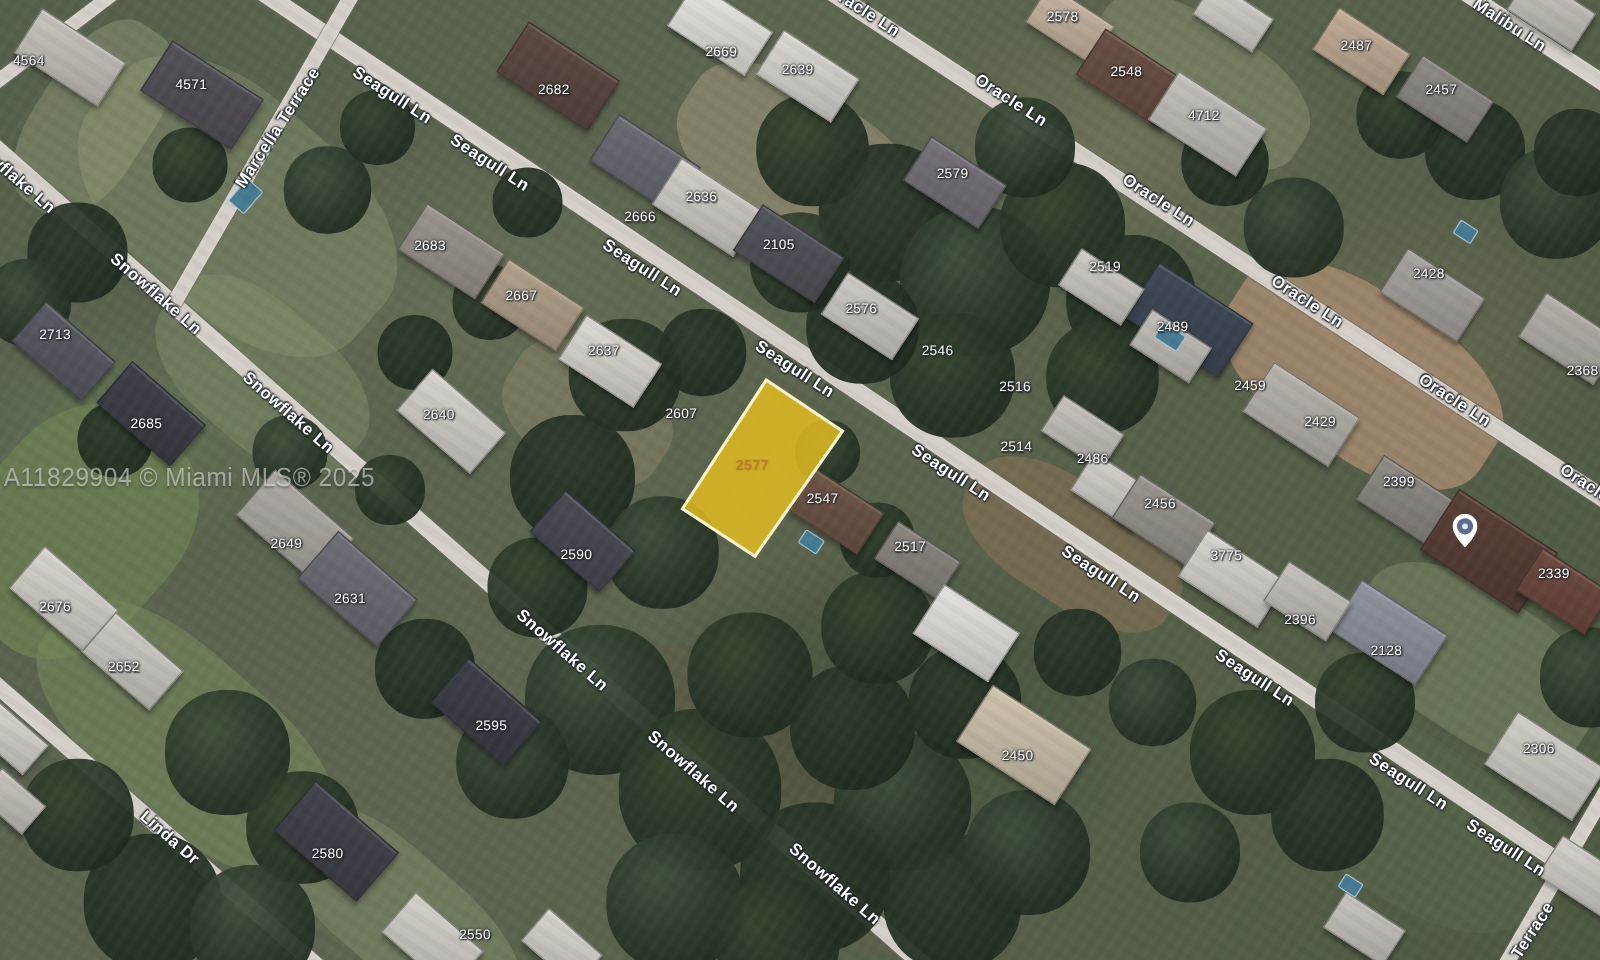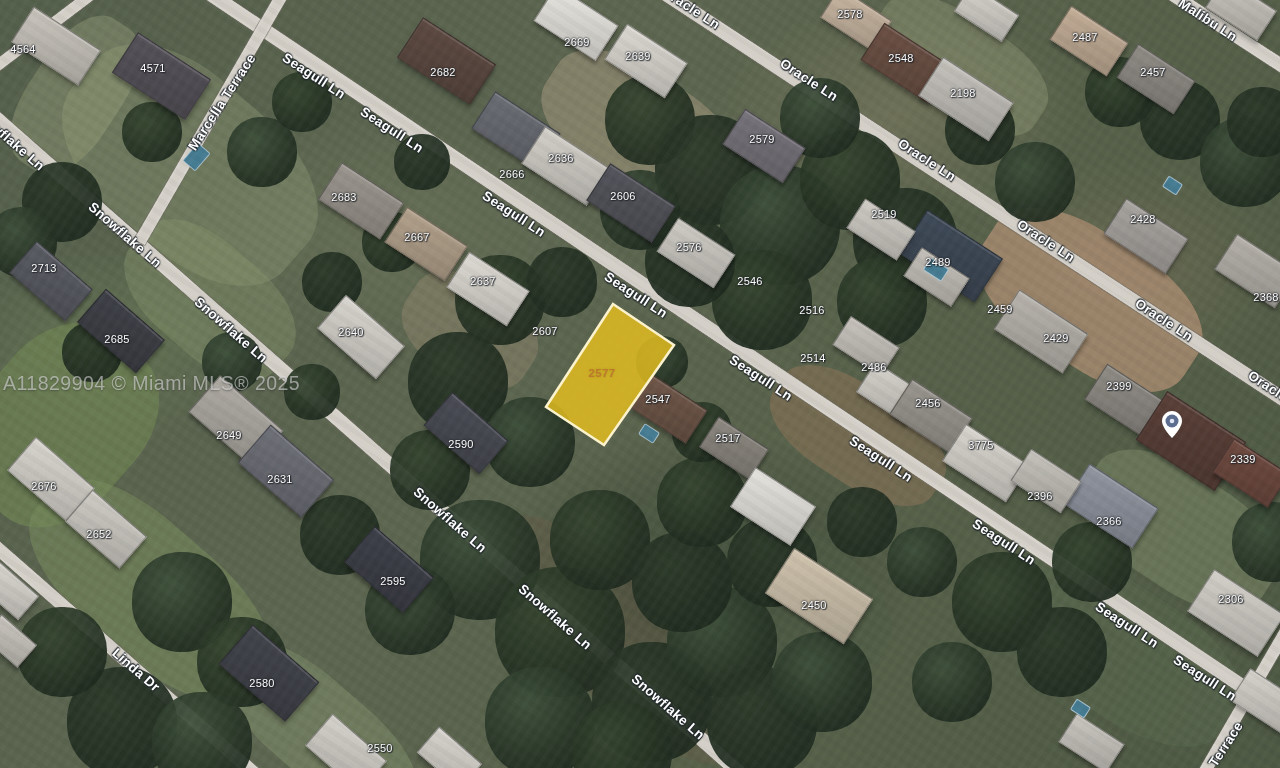--- a/index.html
+++ b/index.html
@@ -236,24 +236,24 @@
   <div id="parcel-layer">
       <span class="parcel-label" style="left: 23px; top: 49px; transform: translate(-50%, -50%);">4564</span>
       <span class="parcel-label" style="left: 153px; top: 68px; transform: translate(-50%, -50%);">4571</span>
       <span class="parcel-label" style="left: 443px; top: 72px; transform: translate(-50%, -50%);">2682</span>
       <span class="parcel-label" style="left: 577px; top: 18px; transform: translate(-50%, -50%); margin-top: 24px;">2669</span>
       <span class="parcel-label" style="left: 638px; top: 56px; transform: translate(-50%, -50%);">2639</span>
       <span class="parcel-label" style="left: 850px; top: 14px; transform: translate(-50%, -50%);">2578</span>
       <span class="parcel-label" style="left: 901px; top: 58px; transform: translate(-50%, -50%);">2548</span>
       <span class="parcel-label" style="left: 1085px; top: 37px; transform: translate(-50%, -50%);">2487</span>
       <span class="parcel-label" style="left: 1153px; top: 72px; transform: translate(-50%, -50%);">2457</span>
-      <span class="parcel-label" style="left: 963px; top: 93px; transform: translate(-50%, -50%);">2198</span>
+      <span class="parcel-label" style="left: 963px; top: 93px; transform: translate(-50%, -50%);">4712</span>
       <span class="parcel-label" style="left: 512px; top: 126px; transform: translate(-50%, -50%); margin-top: 48px;">2666</span>
       <span class="parcel-label" style="left: 561px; top: 158px; transform: translate(-50%, -50%);">2636</span>
-      <span class="parcel-label" style="left: 623px; top: 196px; transform: translate(-50%, -50%);">2606</span>
+      <span class="parcel-label" style="left: 623px; top: 196px; transform: translate(-50%, -50%);">2105</span>
       <span class="parcel-label" style="left: 689px; top: 247px; transform: translate(-50%, -50%);">2576</span>
       <span class="parcel-label" style="left: 762px; top: 139px; transform: translate(-50%, -50%);">2579</span>
       <span class="parcel-label" style="left: 344px; top: 197px; transform: translate(-50%, -50%);">2683</span>
       <span class="parcel-label" style="left: 417px; top: 237px; transform: translate(-50%, -50%);">2667</span>
       <span class="parcel-label" style="left: 483px; top: 281px; transform: translate(-50%, -50%);">2637</span>
       <span class="parcel-label" style="left: 351px; top: 332px; transform: translate(-50%, -50%);">2640</span>
       <span class="parcel-label" style="left: 545px; top: 331px; transform: translate(-50%, -50%);">2607</span>
       <span class="parcel-label" style="left: 658px; top: 399px; transform: translate(-50%, -50%);">2547</span>
       <span class="parcel-label" style="left: 728px; top: 438px; transform: translate(-50%, -50%);">2517</span>
       <span class="parcel-label" style="left: 461px; top: 444px; transform: translate(-50%, -50%);">2590</span>
@@ -264,21 +264,21 @@
       <span class="parcel-label" style="left: 884px; top: 214px; transform: translate(-50%, -50%);">2519</span>
       <span class="parcel-label" style="left: 938px; top: 262px; transform: translate(-50%, -50%);">2489</span>
       <span class="parcel-label" style="left: 1000px; top: 309px; transform: translate(-50%, -50%);">2459</span>
       <span class="parcel-label" style="left: 1056px; top: 338px; transform: translate(-50%, -50%);">2429</span>
       <span class="parcel-label" style="left: 1143px; top: 219px; transform: translate(-50%, -50%);">2428</span>
       <span class="parcel-label" style="left: 928px; top: 403px; transform: translate(-50%, -50%);">2456</span>
       <span class="parcel-label" style="left: 981px; top: 445px; transform: translate(-50%, -50%);">3775</span>
       <span class="parcel-label" style="left: 1119px; top: 386px; transform: translate(-50%, -50%);">2399</span>
       <span class="parcel-label" style="left: 1266px; top: 297px; transform: translate(-50%, -50%);">2368</span>
       <span class="parcel-label" style="left: 1243px; top: 459px; transform: translate(-50%, -50%);">2339</span>
-      <span class="parcel-label" style="left: 1109px; top: 521px; transform: translate(-50%, -50%);">2366</span>
+      <span class="parcel-label" style="left: 1109px; top: 521px; transform: translate(-50%, -50%);">2128</span>
       <span class="parcel-label" style="left: 1040px; top: 496px; transform: translate(-50%, -50%);">2396</span>
       <span class="parcel-label" style="left: 1231px; top: 599px; transform: translate(-50%, -50%);">2306</span>
       <span class="parcel-label" style="left: 44px; top: 268px; transform: translate(-50%, -50%);">2713</span>
       <span class="parcel-label" style="left: 117px; top: 339px; transform: translate(-50%, -50%);">2685</span>
       <span class="parcel-label" style="left: 229px; top: 435px; transform: translate(-50%, -50%);">2649</span>
       <span class="parcel-label" style="left: 280px; top: 479px; transform: translate(-50%, -50%);">2631</span>
       <span class="parcel-label" style="left: 44px; top: 486px; transform: translate(-50%, -50%);">2676</span>
       <span class="parcel-label" style="left: 99px; top: 534px; transform: translate(-50%, -50%);">2652</span>
       <span class="parcel-label" style="left: 262px; top: 683px; transform: translate(-50%, -50%);">2580</span>
       <span class="parcel-label" style="left: 340px; top: 748px; transform: translate(-50%, -50%); margin-left: 40px;">2550</span>

